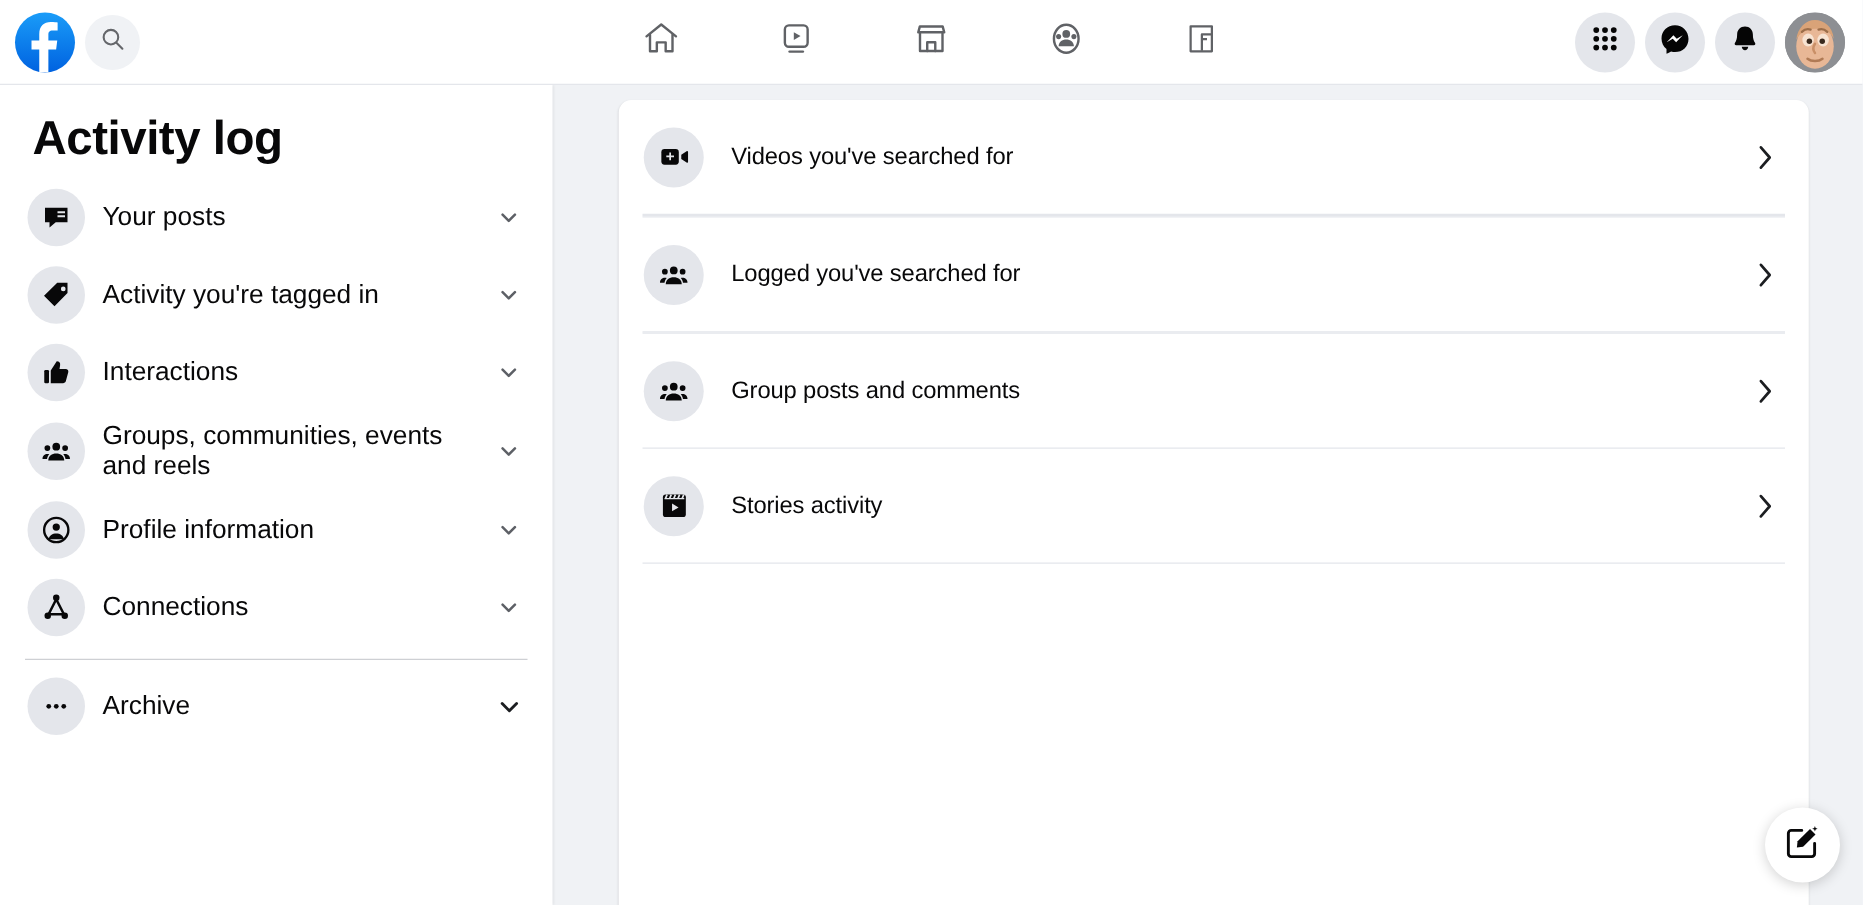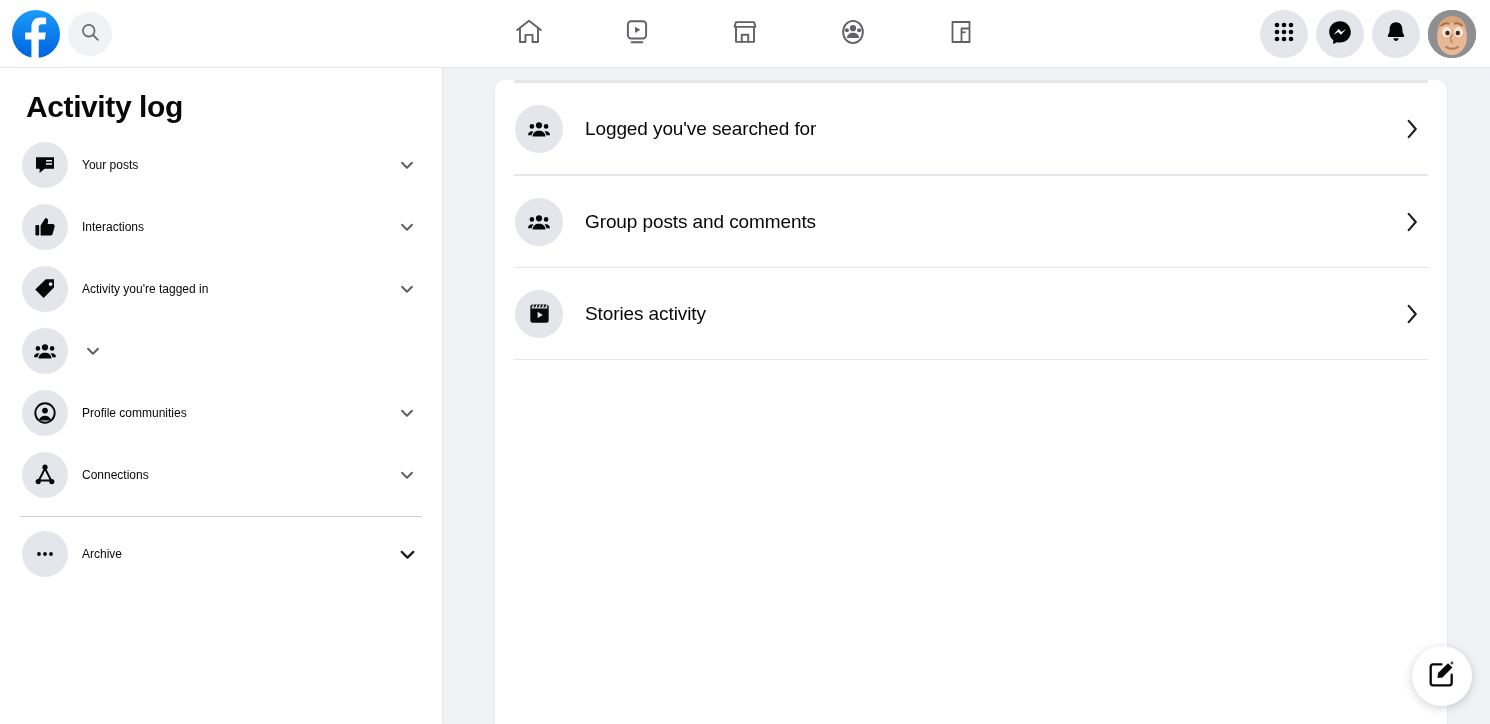--- a/index.html
+++ b/index.html
@@ -93,21 +93,21 @@
     top: 68px; left: 0;
     width: 442px;
     height: 656px;
     background: #ffffff;
     overflow: hidden;
     padding: 0 14px;
     box-shadow: 1px 0 2px rgba(0,0,0,0.06);
     z-index: 20;
   }
   .sb-title {
-    font-size: 30px;
+    font-size: 38px;
     font-weight: bold;
     letter-spacing: -0.4px;
     padding: 22px 0 10px 12px;
     color: #080809;
   }
   .sb-item {
     display: flex;
     align-items: center;
     gap: 14px;
     padding: 8px 10px 8px 8px;
@@ -116,21 +116,21 @@
     min-height: 58px;
   }
   .sb-icon {
     width: 46px; height: 46px;
     border-radius: 50%;
     background: #e4e6eb;
     display: flex; align-items: center; justify-content: center;
     flex: none;
   }
   .sb-label {
-    font-size: 12px;
+    font-size: 21px;
     font-weight: 500;
     line-height: 24px;
     flex: 1;
     color: #080809;
     padding-right: 6px;
   }
   .sb-chevron {
     flex: none;
     width: 22px;
     display: flex; align-items: center; justify-content: center;
@@ -346,72 +346,73 @@
     <span class="sb-chevron">
       <svg width="18" height="18" viewBox="0 0 20 20" fill="none" stroke="#5d6066" stroke-width="2.2" stroke-linecap="round" stroke-linejoin="round">
           <path d="M4.5 7.5 10 13l5.5-5.5"></path>
         </svg>
     </span>
   </div>
 
   <div class="sb-item">
     <span class="sb-icon">
       <svg width="24" height="24" viewBox="0 0 24 24" fill="#080809">
+        <path d="M12.8 2.2H21V10.4L10.6 21 2.2 12.6 12.8 2.2zM17.6 5.2a1.9 1.9 0 1 0 0 3.8 1.9 1.9 0 0 0 0-3.8z"></path>
+      </svg>
+    </span>
+    <span class="sb-label">Activity you're tagged in</span>
+    <span class="sb-chevron">
+      <svg width="18" height="18" viewBox="0 0 20 20" fill="none" stroke="#5d6066" stroke-width="2.2" stroke-linecap="round" stroke-linejoin="round">
+          <path d="M4.5 7.5 10 13l5.5-5.5"></path>
+        </svg>
+    </span>
+  </div>
+
+  <div class="sb-item">
+    <span class="sb-icon">
+      <svg width="24" height="24" viewBox="0 0 24 24" fill="#080809">
         <rect x="2.4" y="10" width="3.8" height="10.6" rx="1"></rect>
         <path d="M7.6 10.4 12.4 3c1.9 0 3 1.3 2.7 3.2l-.5 2.9h5c1.4 0 2.4 1.3 2 2.7l-1.9 7c-.3 1-1.2 1.8-2.3 1.8H7.6z"></path>
       </svg>
     </span>
     <span class="sb-label">Interactions</span>
-    <span class="sb-chevron">
-      <svg width="18" height="18" viewBox="0 0 20 20" fill="none" stroke="#5d6066" stroke-width="2.2" stroke-linecap="round" stroke-linejoin="round">
-          <path d="M4.5 7.5 10 13l5.5-5.5"></path>
-        </svg>
-    </span>
-  </div>
-
-  <div class="sb-item">
-    <span class="sb-icon">
-      <svg width="24" height="24" viewBox="0 0 24 24" fill="#080809">
-        <path d="M12.8 2.2H21V10.4L10.6 21 2.2 12.6 12.8 2.2zM17.6 5.2a1.9 1.9 0 1 0 0 3.8 1.9 1.9 0 0 0 0-3.8z"></path>
-      </svg>
-    </span>
-    <span class="sb-label">Activity you're tagged in</span>
     <span class="sb-chevron">
       <svg width="18" height="18" viewBox="0 0 20 20" fill="none" stroke="#5d6066" stroke-width="2.2" stroke-linecap="round" stroke-linejoin="round">
           <path d="M4.5 7.5 10 13l5.5-5.5"></path>
         </svg>
     </span>
   </div>
 
   <div class="sb-item">
     <span class="sb-icon">
       <svg width="24" height="24" viewBox="0 0 24 24" fill="#080809">
         <circle cx="12" cy="8.3" r="3.1"></circle>
         <path d="M5.6 19.4c0-3.6 2.9-5.6 6.4-5.6s6.4 2 6.4 5.6z"></path>
         <circle cx="4.9" cy="9.4" r="2.3"></circle>
         <circle cx="19.1" cy="9.4" r="2.3"></circle>
         <path d="M1 18.2c0-2.6 1.8-4 4-4 .5 0 1 .1 1.4.2-1 1-1.6 2.3-1.8 3.8zM23 18.2c0-2.6-1.8-4-4-4-.5 0-1 .1-1.4.2 1 1 1.6 2.3 1.8 3.8z"></path>
       </svg>
     </span>
+    <span class="sb-label">Groups, communities, events and reels</span>
     <span class="sb-chevron">
       <svg width="18" height="18" viewBox="0 0 20 20" fill="none" stroke="#5d6066" stroke-width="2.2" stroke-linecap="round" stroke-linejoin="round">
           <path d="M4.5 7.5 10 13l5.5-5.5"></path>
         </svg>
     </span>
   </div>
 
   <div class="sb-item">
     <span class="sb-icon">
       <svg width="24" height="24" viewBox="0 0 24 24" fill="none" stroke="#080809" stroke-width="1.9">
         <circle cx="12" cy="12" r="9.7"></circle>
         <circle cx="12" cy="9.6" r="2.9" fill="#080809" stroke="none"></circle>
         <path d="M5.8 19.4c.6-3.1 3.2-4.7 6.2-4.7s5.6 1.6 6.2 4.7" fill="#080809" stroke="none"></path>
       </svg>
     </span>
-    <span class="sb-label">Profile communities</span>
+    <span class="sb-label">Profile information</span>
     <span class="sb-chevron">
       <svg width="18" height="18" viewBox="0 0 20 20" fill="none" stroke="#5d6066" stroke-width="2.2" stroke-linecap="round" stroke-linejoin="round">
           <path d="M4.5 7.5 10 13l5.5-5.5"></path>
         </svg>
     </span>
   </div>
 
   <div class="sb-item">
     <span class="sb-icon">
       <svg width="24" height="24" viewBox="0 0 24 24" fill="none" stroke="#080809" stroke-width="2">
@@ -445,20 +446,35 @@
       <svg width="21" height="21" viewBox="0 0 20 20" fill="none" stroke="#1c1e21" stroke-width="2.2" stroke-linecap="round" stroke-linejoin="round">
           <path d="M4.5 7.5 10 13l5.5-5.5"></path>
         </svg>
     </span>
   </div>
 </div>
 
 <div class="main-area">
   <div class="content-card">
 
+    <div class="row">
+      <span class="row-icon">
+        <svg width="25" height="25" viewBox="0 0 24 24" fill="#080809">
+          <rect x="2" y="6" width="13.4" height="12" rx="2.4"></rect>
+          <path d="M17.3 10.4 21.4 7.6c.5-.3 1.1 0 1.1.6v7.6c0 .6-.6 1-1.1.6l-4.1-2.8z"></path>
+          <path d="M8.1 8.6h1.3v2.3h2.3v1.3H9.4v2.3H8.1v-2.3H5.8v-1.3h2.3z" fill="#e4e6eb"></path>
+        </svg>
+      </span>
+      <span class="row-label">Videos you've searched for</span>
+      <span class="row-chevron">
+        <svg width="17" height="26" viewBox="0 0 14 24" fill="none" stroke="#1c1e21" stroke-width="2" stroke-linecap="round" stroke-linejoin="round">
+            <path d="M3.5 4.5 10 12l-6.5 7.5"></path>
+          </svg>
+      </span>
+    </div>
     <div class="row-sep"></div>
 
     <div class="row-sep"></div>
 
     <div class="row-sep"></div>
 
     <div class="row">
       <span class="row-icon">
         <svg width="24" height="24" viewBox="0 0 24 24" fill="#080809">
           <circle cx="12" cy="8.3" r="3.1"></circle>

